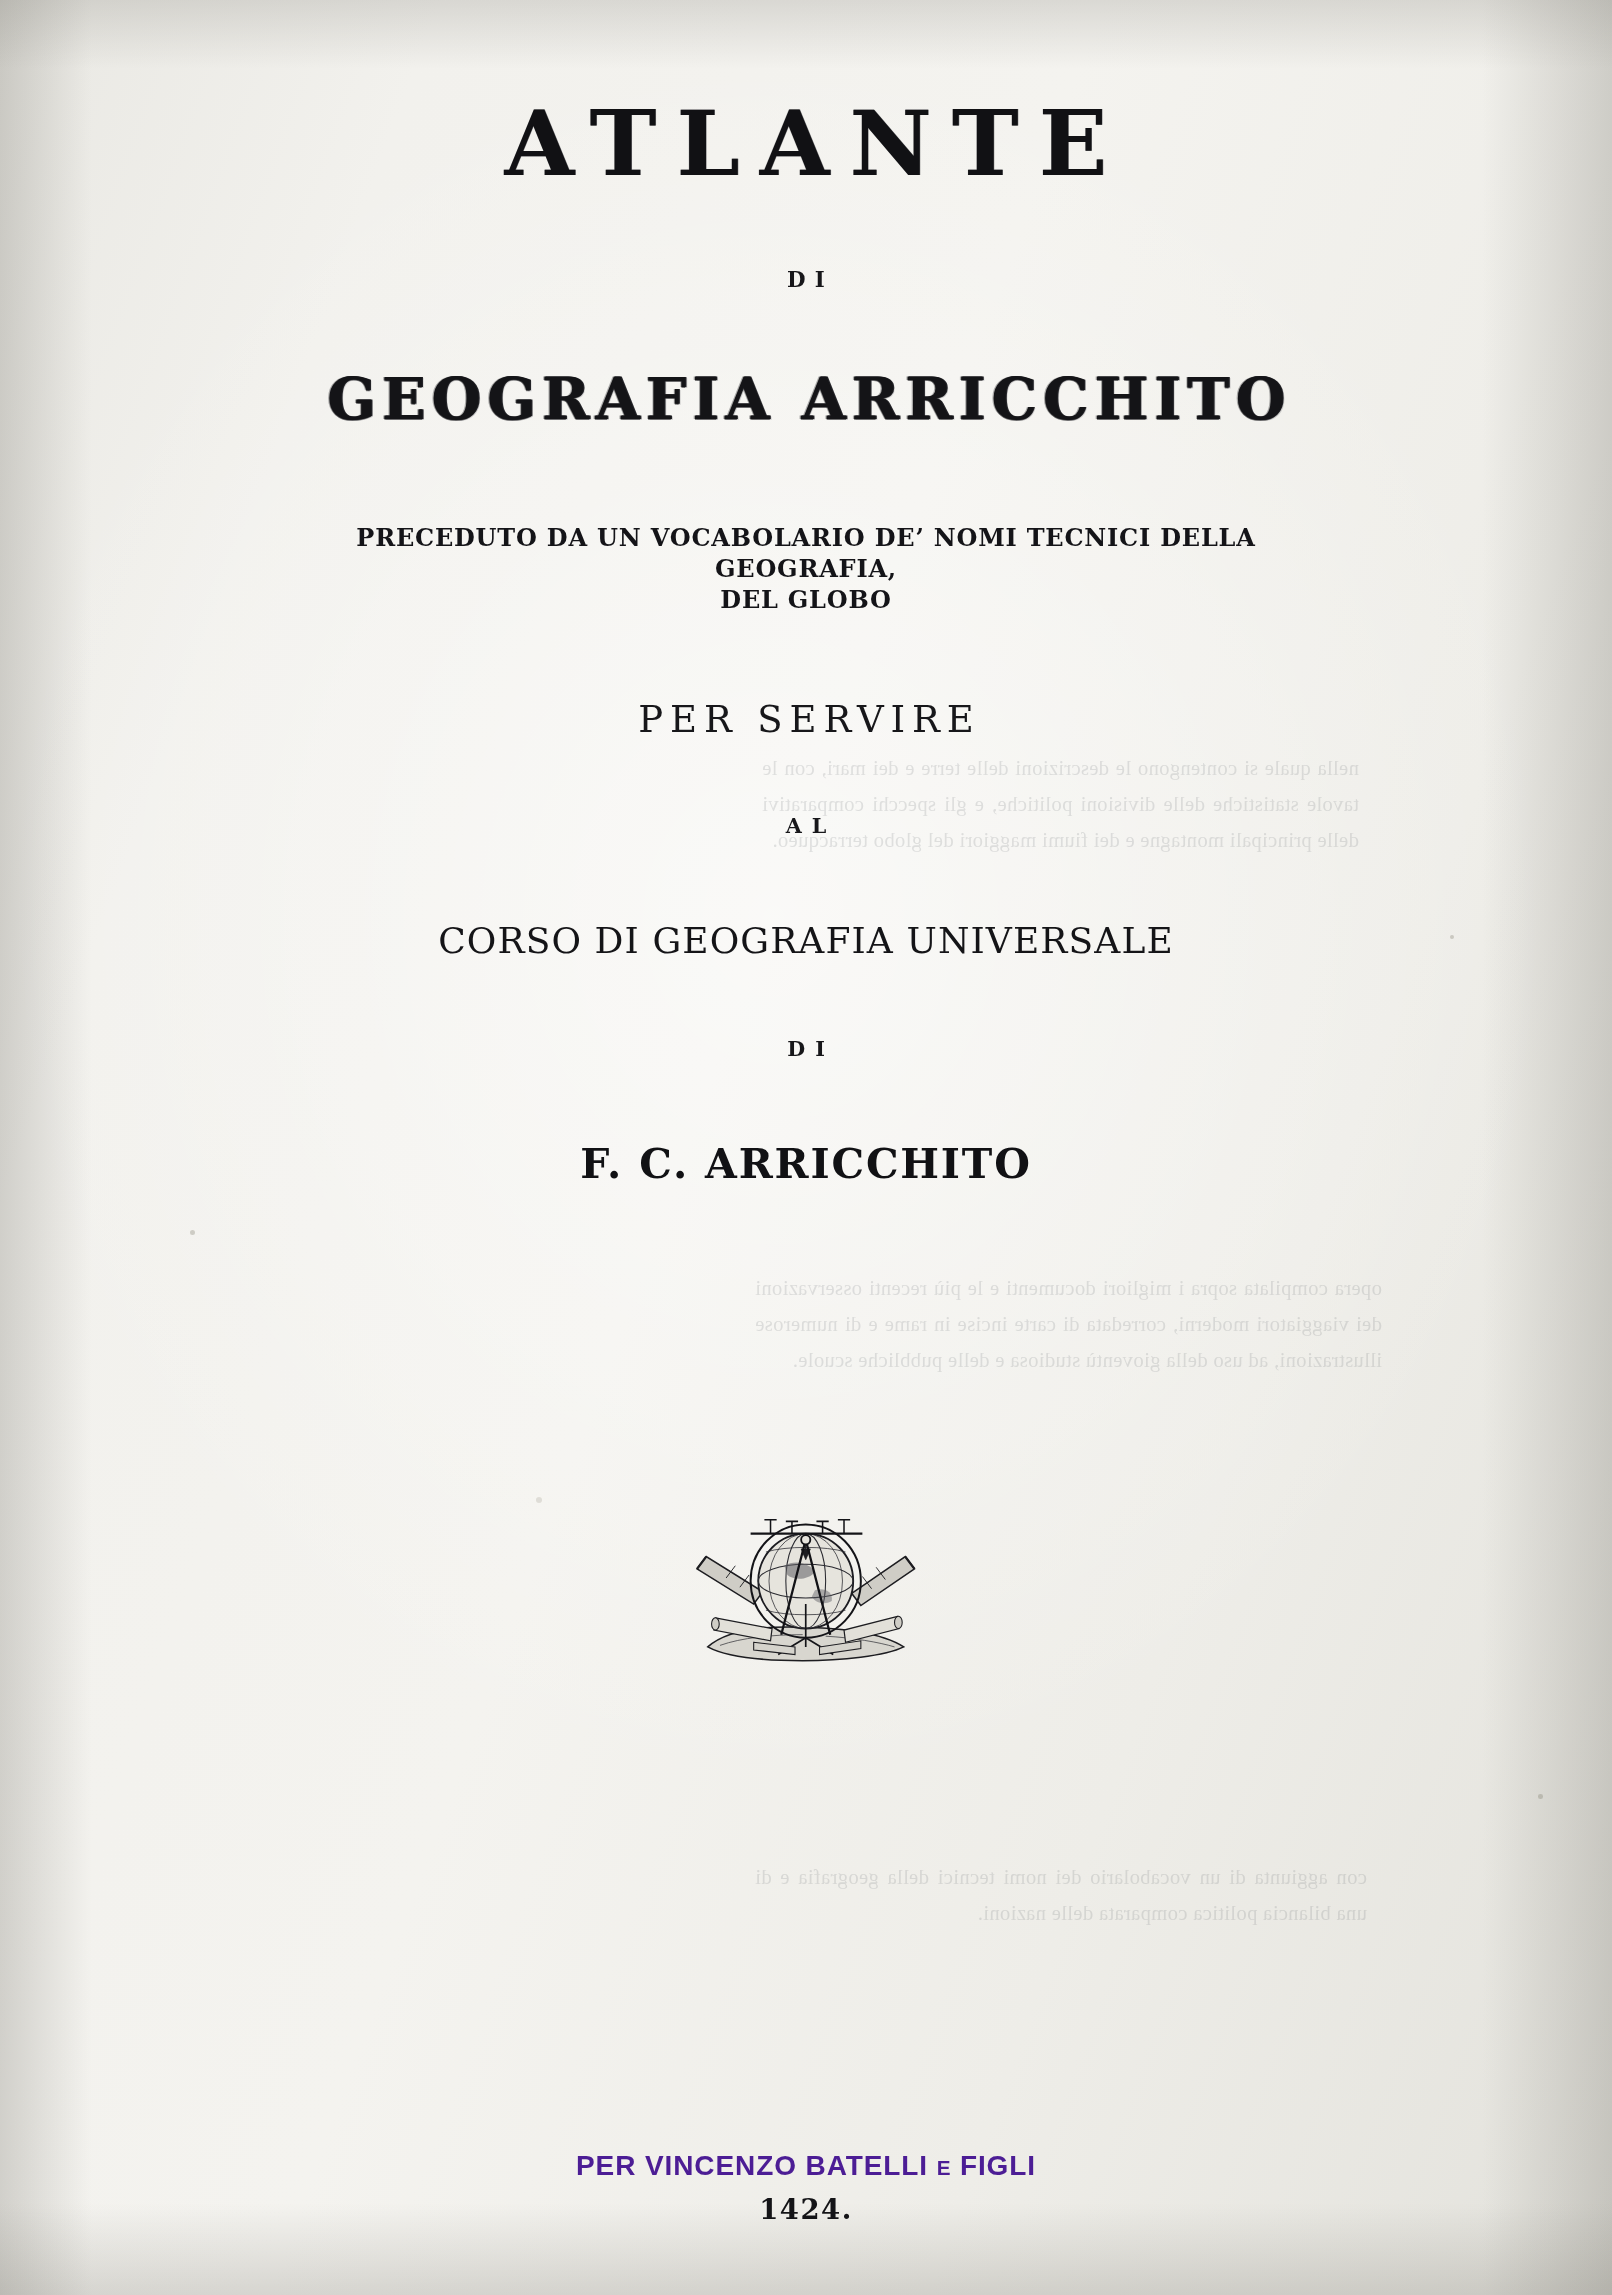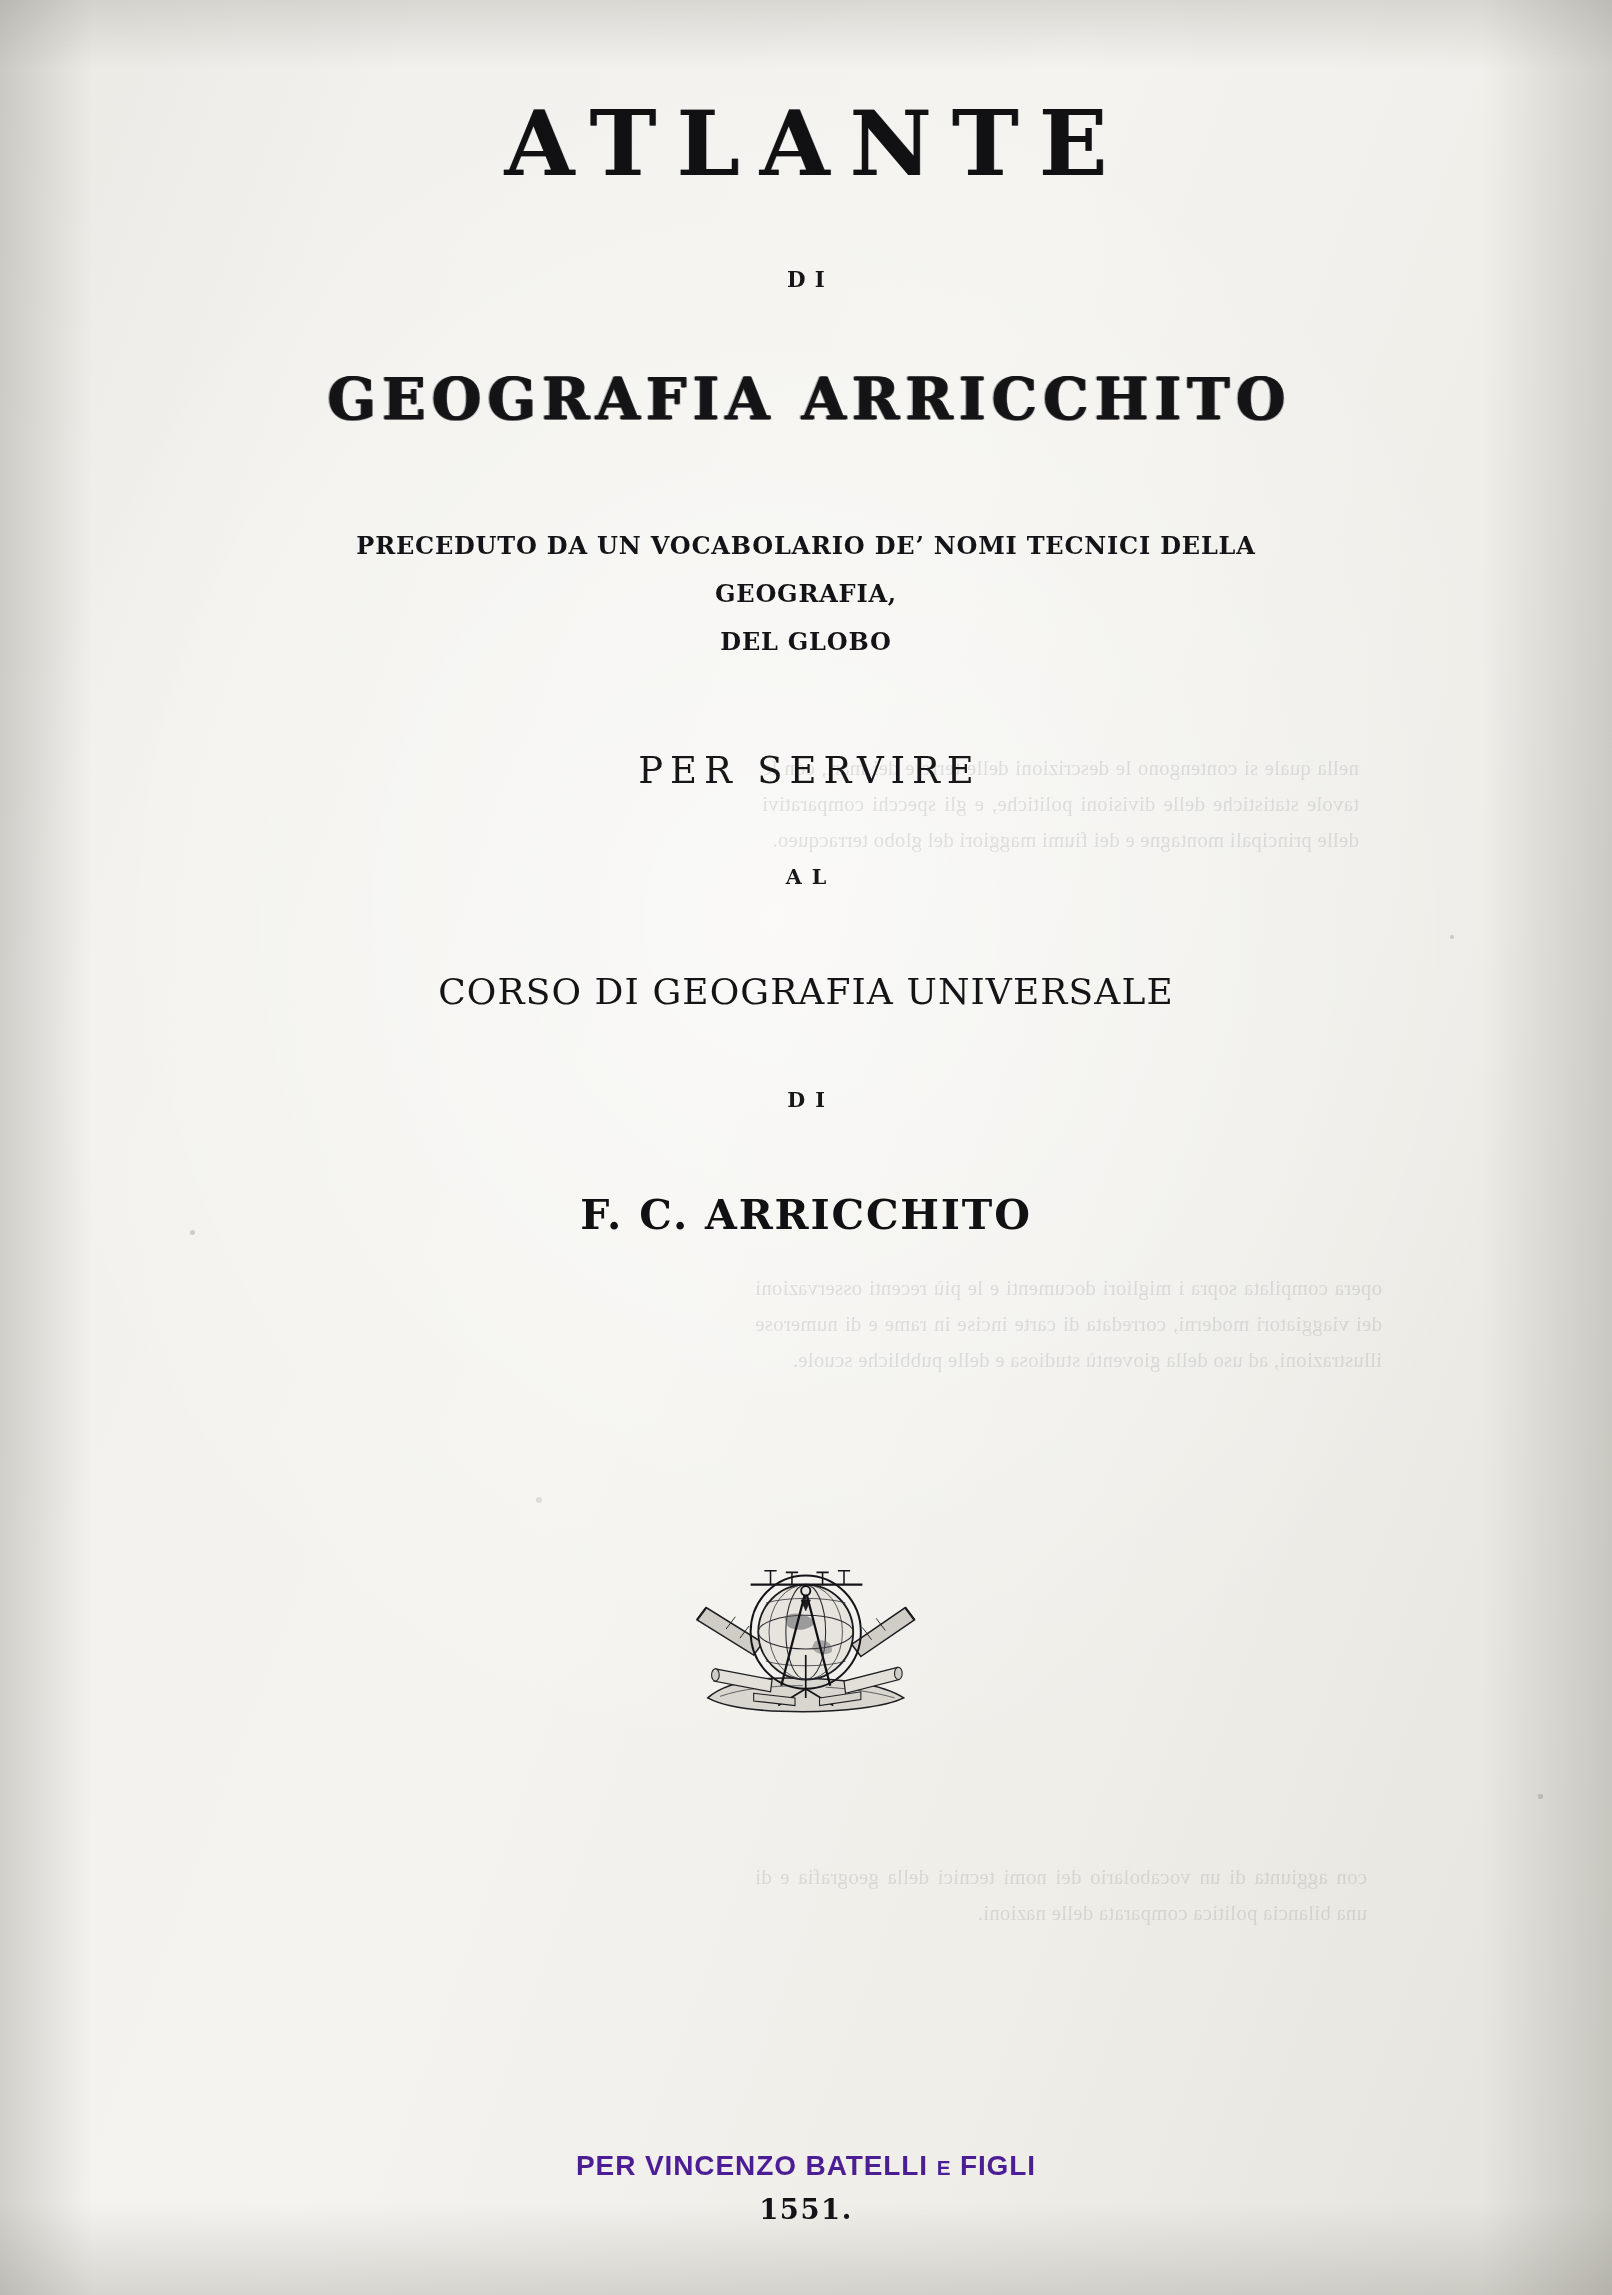--- a/index.html
+++ b/index.html
@@ -119,21 +119,21 @@
        0 1.1px 0 rgba(25,25,30,0.55),
        1.8px 1.2px 0 rgba(120,120,125,0.30);
   }
   .t-desc {
     margin-top: 54px;
     width: 1002px;
     font-family: "DejaVu Serif", serif;
     font-weight: 700;
     font-size: 24px;
     letter-spacing: 0.8px;
-    line-height: 48px;
+    line-height: 31px;
     color: #141418;
   }
   .t-perservire {
     margin-top: 47px;
     font-family: "DejaVu Serif", serif;
     font-weight: 400;
     font-size: 37px;
     letter-spacing: 6.9px;
     text-indent: 6.9px;
     color: #17171a;
@@ -336,17 +336,17 @@
       </g>
     </svg>
   </div>
 
   <div class="imprint">
     <div class="t-publisher">
       <span>PER VINCENZO BATELLI</span>
       <span class="small">E</span>
       <span>FIGLI</span>
     </div>
-    <div class="t-year">1551.</div>
+    <div class="t-year">1424.</div>
   </div>
 
 </div>
 
 
 </body></html>

